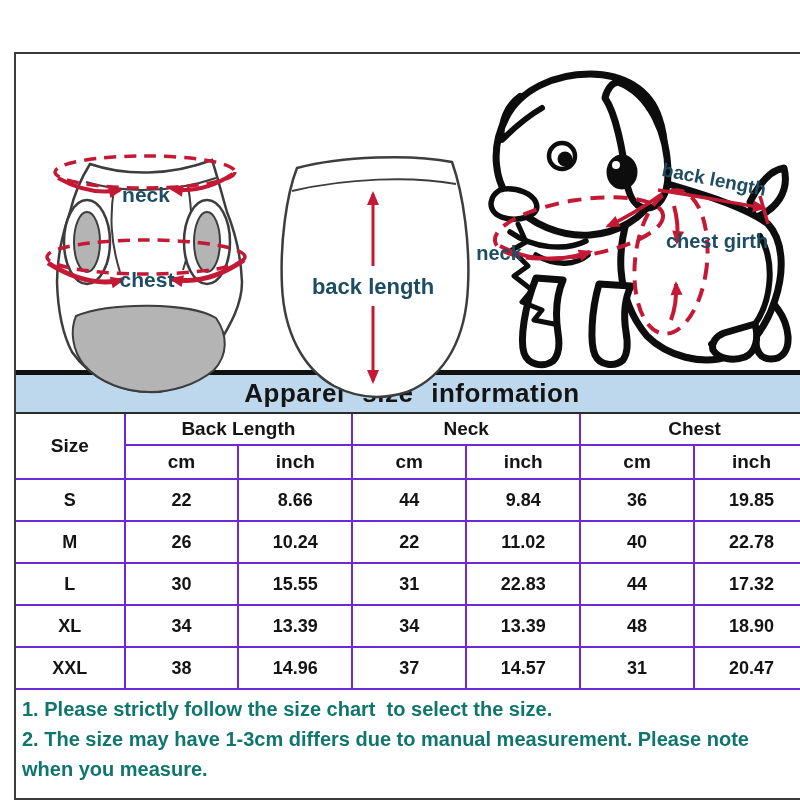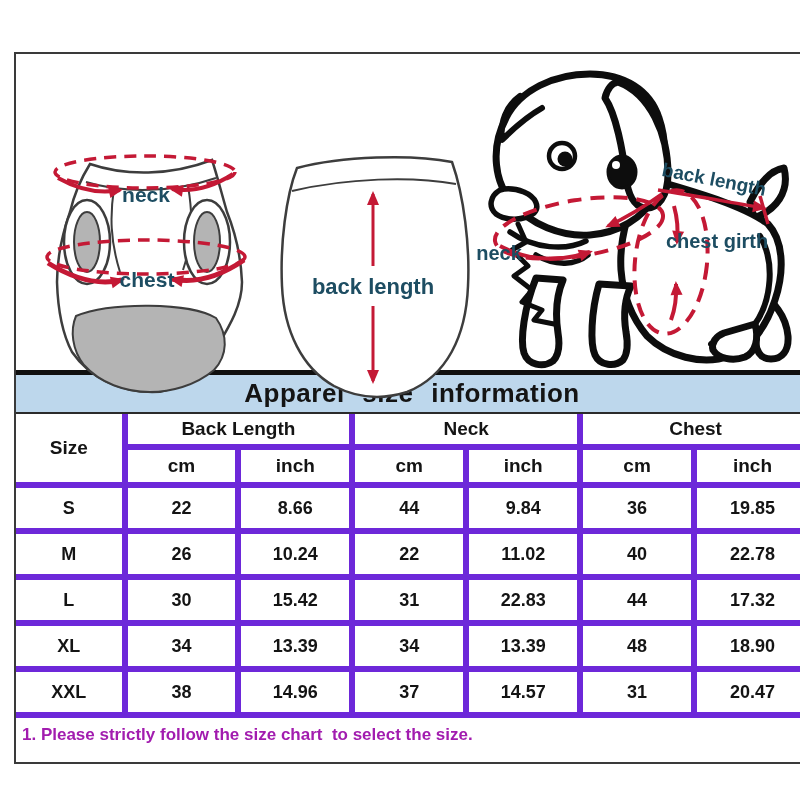--- a/index.html
+++ b/index.html
@@ -12,34 +12,34 @@
   .diagram text{font-family:"Liberation Sans",sans-serif;font-weight:bold;fill:#1d4d62;}
   #front-vest{left:14px;top:66px;}
   #back-vest{left:256px;top:82px;}
   #dog{left:446px;top:2px;}
   
   .title-band{height:37px;border-top:5px solid #101010;border-bottom:2px solid #2b2b2b;
               background:#bdd7ec;display:flex;align-items:center;justify-content:center;}
   .title-band span{font-size:26px;font-weight:bold;color:#141414;word-spacing:10px;letter-spacing:.5px;}
   
   table.size-table{width:100%;border-collapse:collapse;table-layout:fixed;}
-  .size-table th,.size-table td{border:6px solid #6d28d9;text-align:center;vertical-align:middle;
+  .size-table th,.size-table td{border:2px solid #6d28d9;text-align:center;vertical-align:middle;
               color:#141414;font-weight:bold;padding:0;}
   .size-table tr>*:first-child{border-left:none;}
   .size-table tr>*:last-child{border-right:none;}
   .size-table tr.gh>*{border-top:none;}
   .size-table col.c-size{width:13.7%;}
   .size-table col.c-val{width:14.383%;}
   .size-table .gh th{height:30px;font-size:19px;}
   .size-table .uh th{height:32px;font-size:19px;}
   .size-table td{height:40px;font-size:18px;}
   .size-table th.size-head{font-size:19px;}
   
   .notes{padding:4px 8px 14px 6px;}
-  .notes div{font-size:17px;font-weight:bold;color:#a21caf;line-height:1.5;white-space:pre-wrap;}
+  .notes div{font-size:20px;font-weight:bold;color:#0f766e;line-height:1.5;white-space:pre-wrap;}
 </style>
 </head>
 <body>
 
 <div class="canvas">
   <div class="frame">
 
     <div class="illus">
 
       <svg id="front-vest" class="diagram" width="240" height="295" viewBox="0 0 240 295">
@@ -192,21 +192,21 @@
         <td>26</td>
         <td>10.24</td>
         <td>22</td>
         <td>11.02</td>
         <td>40</td>
         <td>22.78</td>
       </tr>
       <tr>
         <td>L</td>
         <td>30</td>
-        <td>15.42</td>
+        <td>15.55</td>
         <td>31</td>
         <td>22.83</td>
         <td>44</td>
         <td>17.32</td>
       </tr>
       <tr>
         <td>XL</td>
         <td>34</td>
         <td>13.39</td>
         <td>34</td>
@@ -221,16 +221,17 @@
         <td>37</td>
         <td>14.57</td>
         <td>31</td>
         <td>20.47</td>
       </tr>
     </tbody>
       </table>
 
     <div class="notes">
       <div>1. Please strictly follow the size chart  to select the size.</div>
+      <div>2. The size may have 1-3cm differs due to manual measurement. Please note when you measure.</div>
     </div>
 
   </div>
 </div>
 
 </body></html>

